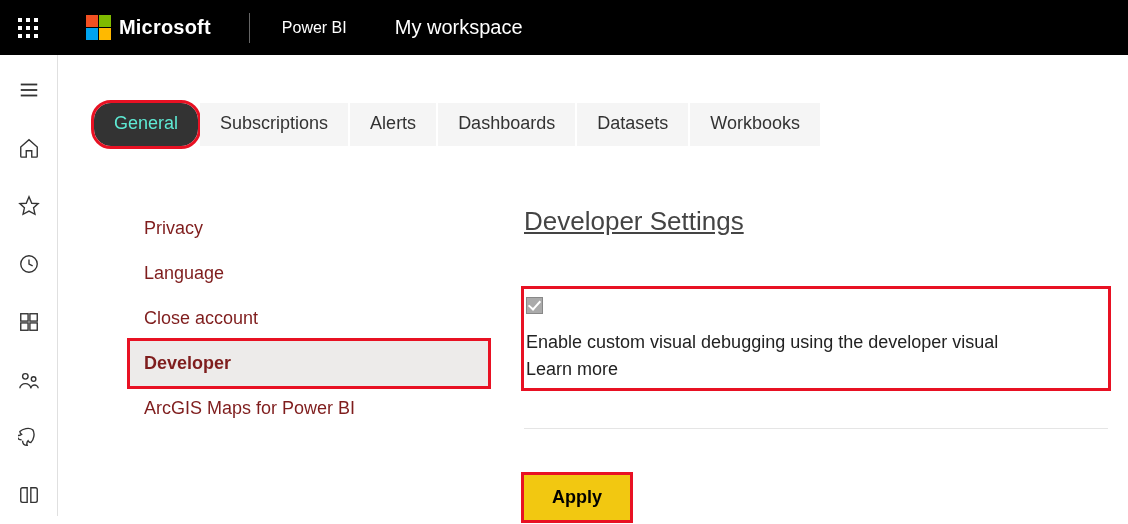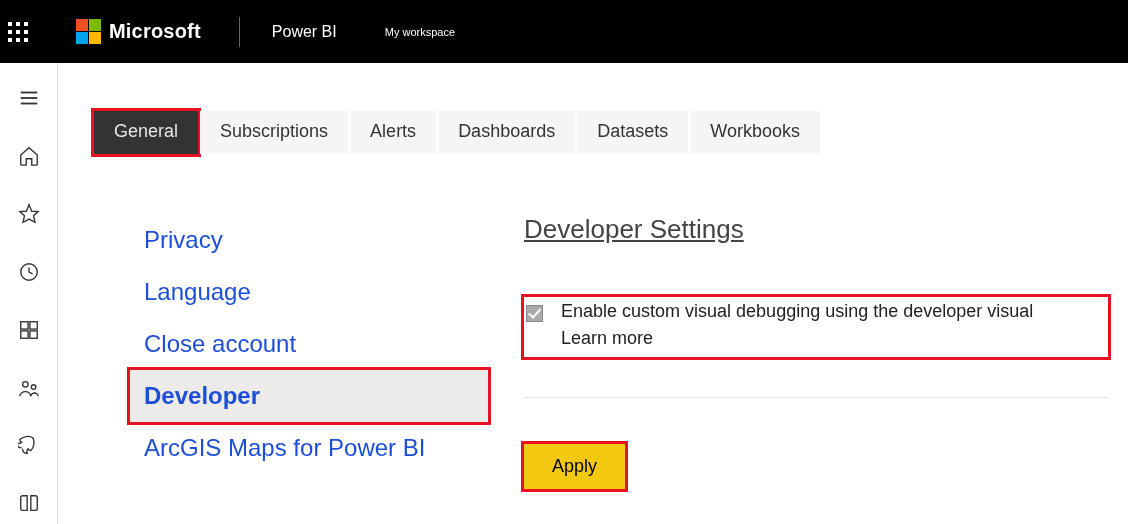--- a/index.html
+++ b/index.html
@@ -6,27 +6,27 @@
     body {
       font-family: "Segoe UI", "Segoe UI Light", -apple-system, sans-serif;
       font-weight: 300;
       width: 1128px;
       height: 524px;
       overflow: hidden;
       background: #fff;
     }
     
     .topbar {
-      height: 63px;
+      height: 55px;
       background: #000;
       display: flex;
       align-items: center;
       color: #fff;
       gap: 18px;
-      padding-left: 8px;
+      padding-left: 18px;
     }
     .waffle {
       display: grid;
       grid-template-columns: repeat(3, 4px);
       grid-template-rows: repeat(3, 4px);
       gap: 4px;
       cursor: pointer;
     }
     .waffle span { width: 4px; height: 4px; background: #fff; }
     .ms-logo-box {
@@ -41,21 +41,21 @@
       grid-template-rows: 12px 12px;
       gap: 1px;
     }
     .ms-logo .q1 { background: #f25022; }
     .ms-logo .q2 { background: #7fba00; }
     .ms-logo .q3 { background: #00a4ef; }
     .ms-logo .q4 { background: #ffb900; }
     .ms-text { font-size: 20px; font-weight: 600; letter-spacing: 0.2px; }
     .divider { width: 1px; height: 30px; background: #666; margin: 0 8px 0 20px; }
     .app-name { font-size: 16px; font-weight: 300; margin-left: 6px; }
-    .workspace { font-size: 11px; font-weight: 400; margin-left: 30px; }
+    .workspace { font-size: 20px; font-weight: 400; margin-left: 30px; }
 
     
     .body-row { display: flex; height: calc(524px - 63px); }
     .left-nav {
       width: 58px;
       border-right: 1px solid #e0e0e0;
       display: flex;
       flex-direction: column;
       align-items: center;
       gap: 36px;
@@ -84,39 +84,40 @@
     .tab {
       padding: 10px 20px 12px;
       font-size: 18px;
       font-weight: 400;
       color: #333;
       background: #f5f5f5;
       cursor: pointer;
     }
     .tab.active {
       background: #333;
-      color: #e5e5e5;
+      color: #5eead4;
+      border-radius: 17px;
     }
     .highlight-red {
       outline: 3px solid #e81123;
     }
 
     .settings-row {
       display: flex;
       margin-top: 60px;
     }
     .settings-nav {
       width: 430px;
       padding-left: 36px;
     }
     .settings-nav-item {
       padding: 12px 14px;
-      font-size: 24px;
+      font-size: 18px;
       font-weight: 400;
-      color: #1d4ed8;
+      color: #7f1d1d;
       cursor: pointer;
       margin-left: 36px;
       margin-right: 0;
     }
     .settings-nav-item.active {
       background: #edebea;
       font-weight: bold;
     }
     .settings-panel {
       flex: 1;
@@ -128,20 +129,21 @@
       font-weight: 300;
       color: #444;
       margin-bottom: 52px;
       text-decoration: underline;
     }
     .checkbox-row {
       display: flex;
       align-items: flex-start;
       gap: 18px;
       padding: 4px 6px 8px 2px;
+      flex-direction: column;
     }
     .checkbox {
       width: 17px; height: 17px;
       border: 1px solid #888;
       background: #aaa;
       margin-top: 4px;
       position: relative;
       flex-shrink: 0;
     }
     .checkbox::after {
@@ -156,21 +158,21 @@
     .checkbox-label-wrap { font-size: 18px; font-weight: 400; color: #222; }
     .learn-more { cursor: pointer; display: inline-block; margin-top: 6px; color: #222; }
     .panel-divider {
       border: none; border-top: 1px solid #e5e5e5;
       margin: 40px 0 46px 0;
     }
     .btn-row { display: flex; gap: 18px; }
     .btn {
       padding: 12px 28px;
       font-size: 18px;
-      font-weight: 400;
+      font-weight: 700;
       background: #ebebeb;
       color: #333;
       border: none;
       cursor: pointer;
     }
     .btn.apply {
       background: #f2c811;
       color: #000;
     }
   </style>

